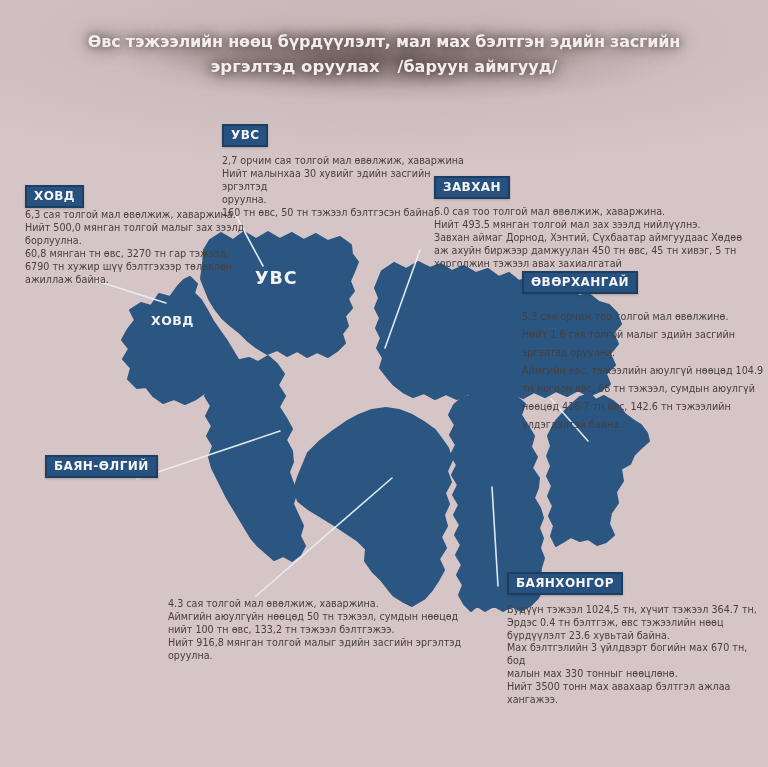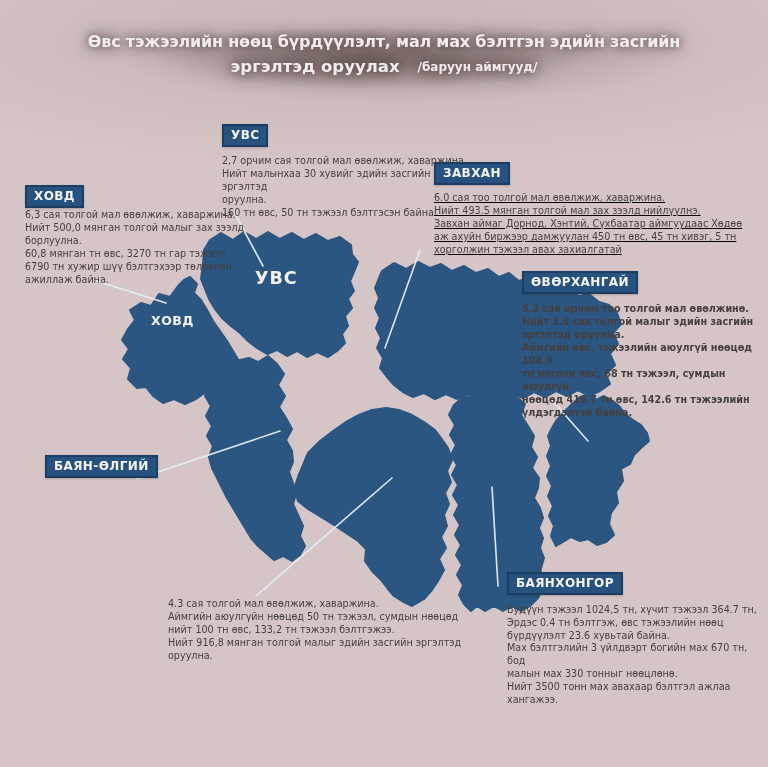--- a/index.html
+++ b/index.html
@@ -10,32 +10,32 @@
       radial-gradient(ellipse 300px 44px at 370px 58px, rgba(82,66,62,.48), rgba(82,66,62,0) 72%),
       radial-gradient(ellipse 360px 52px at 400px 62px, rgba(82,66,62,.30), rgba(82,66,62,0) 78%),
       radial-gradient(ellipse 700px 160px at 384px 40px, rgba(120,102,98,.18), rgba(120,102,98,0) 80%);}
   .map{position:absolute;left:0;top:0;}
   .map path{fill:#2b5681;stroke:#2b5681;stroke-width:2;stroke-linejoin:round;}
   .map line{stroke:#e6eff7;stroke-width:1.6;stroke-linecap:round;opacity:.95;}
   .title{position:absolute;left:0;top:30px;width:768px;text-align:center;
     color:#f3eded;font-weight:bold;text-shadow:0 0 10px rgba(62,47,44,.85),0 0 18px rgba(62,47,44,.5);}
   .title .t1{font-size:16px;letter-spacing:-.2px;line-height:24px;}
   .title .t2{font-size:16.5px;line-height:26px;display:flex;justify-content:center;align-items:center;gap:18px;}
-  .title .qual{font-size:12px;font-weight:bold;}
+  .title .qual{font-size:16px;font-weight:bold;}
   .map-label{position:absolute;color:#f2f2f2;font-weight:bold;pointer-events:none;}
   .map-label.uvs{left:255px;top:268px;font-size:17.5px;letter-spacing:1px;}
   .map-label.khovd{left:151px;top:313px;font-size:12.5px;letter-spacing:.5px;}
   .block{position:absolute;}
   .tag{display:inline-block;background:#275280;border:2px solid #1c3e63;color:#f5f5f5;
     font-weight:bold;font-size:12px;letter-spacing:.4px;padding:2px 7px 3px 7px;box-shadow:0 1px 2px rgba(50,40,40,.25);}
   .block p{margin:0;white-space:pre-line;color:#45403f;font-size:9.6px;line-height:13px;}
   .b-uvs{left:222px;top:124px;width:250px;} .b-uvs p{margin-top:7px;}
   .b-khovd{left:25px;top:185px;width:230px;} .b-khovd p{}
-  .b-zavkhan{left:434px;top:162px;width:330px;text-decoration:underline;} .b-zavkhan p{margin-top:6px;}
-  .b-uvurkhangai{left:522px;top:271px;width:245px;} .b-uvurkhangai p{margin-top:8px;line-height:13px;font-weight:bold;}
+  .b-zavkhan{left:434px;top:176px;width:330px;} .b-zavkhan p{margin-top:6px;}
+  .b-uvurkhangai{left:522px;top:271px;width:245px;} .b-uvurkhangai p{margin-top:14px;line-height:18px;}
   .b-bayan-ulgii{left:45px;top:455px;width:275px;} .b-bayan-ulgii p{margin-top:7px;line-height:13.4px;}
   .b-govi-altai{left:168px;top:588px;width:310px;} .b-govi-altai p{margin-top:9px;}
   .b-bayankhongor{left:507px;top:572px;width:250px;} .b-bayankhongor p{margin-top:9px;line-height:12.8px;}
 </style>
 </head>
 <body>
 
 <div class="canvas">
 
   <div class="title-shade"></div>

